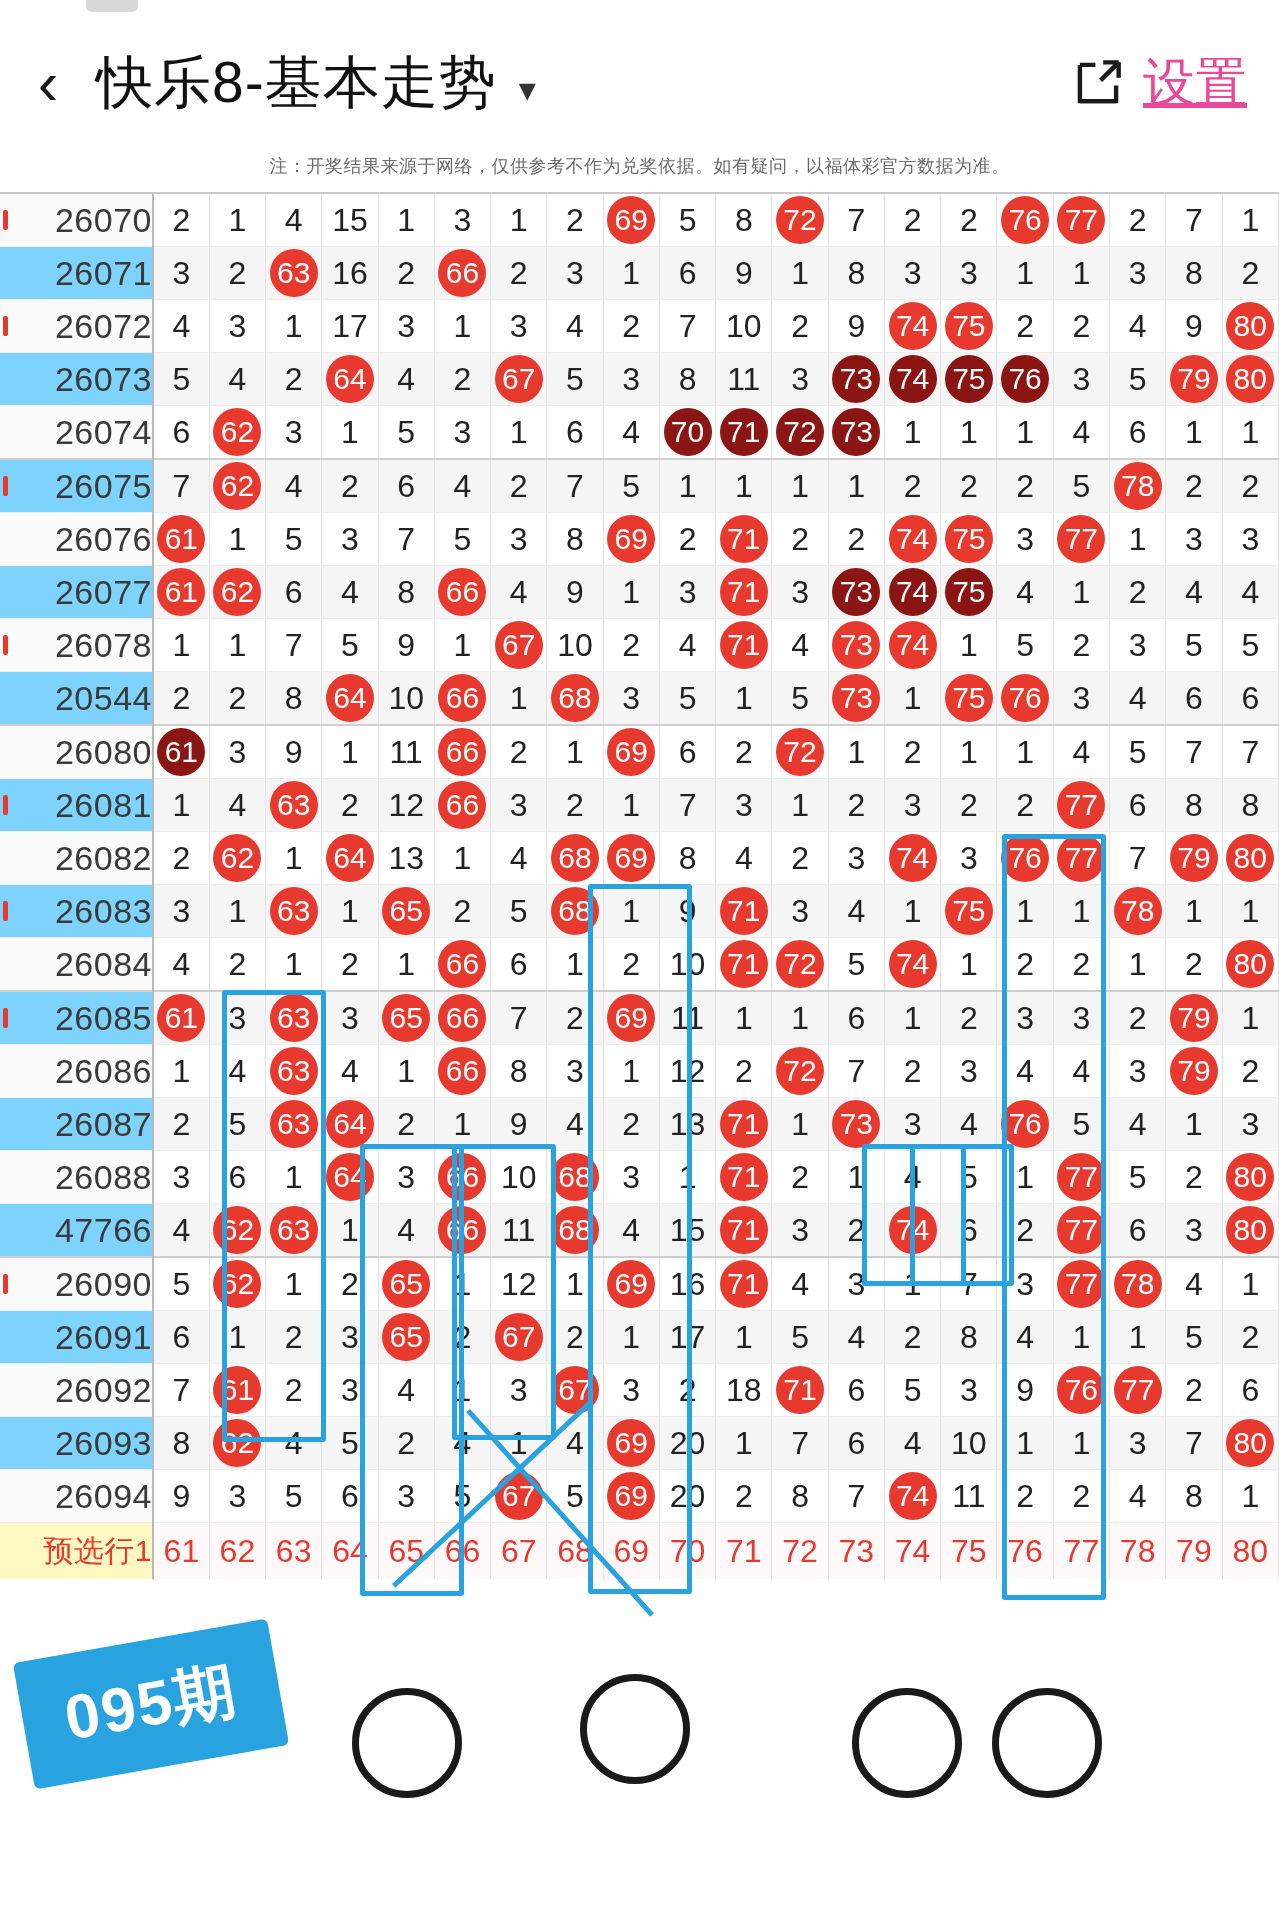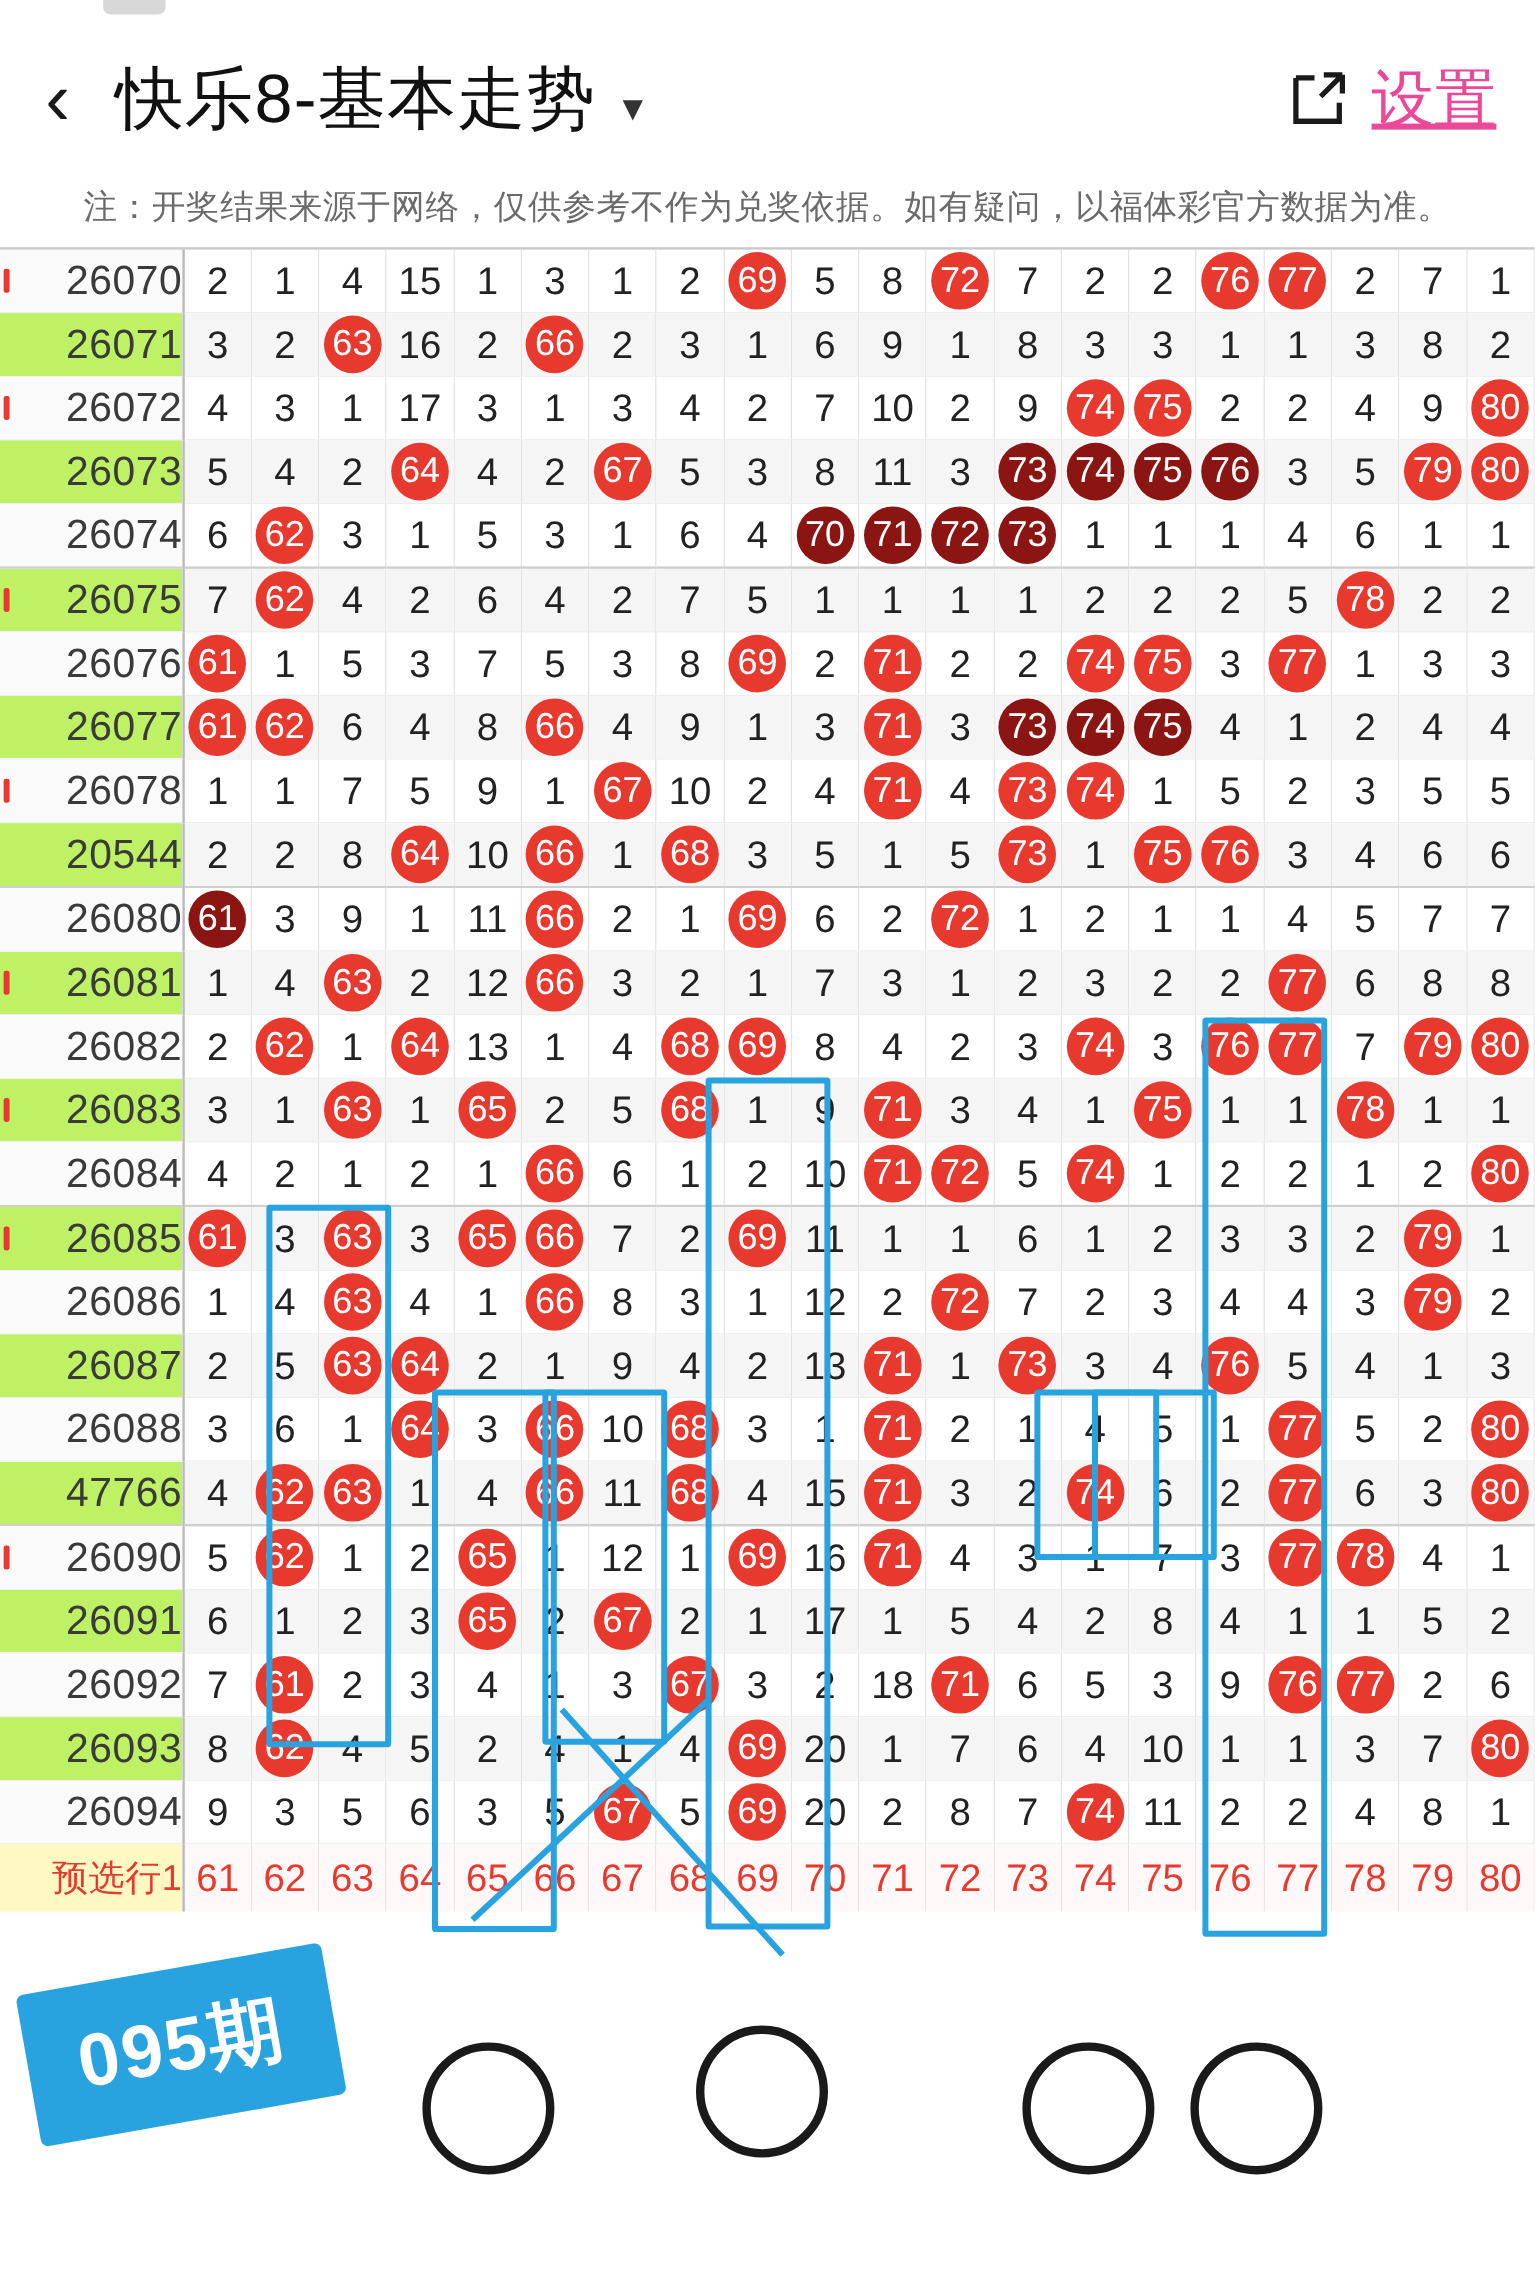--- a/index.html
+++ b/index.html
@@ -19,38 +19,38 @@
     font-size:62px;color:#1a1a1a;line-height:1;font-weight:300;
   }
   .title{
     flex:1;display:flex;align-items:center;justify-content:flex-start;gap:22px;
   }
   .title-text{font-size:57px;color:#111;letter-spacing:1px;font-weight:500;}
   .chev{font-size:34px;color:#333;transform:translateY(6px);}
   .share-icon{width:90px;display:flex;align-items:center;justify-content:center;}
   .settings{font-size:52px;color:#ec4899;padding-right:32px;text-decoration:underline;}
   .notice{
-    font-size:28px;color:#6b6b6b;text-align:center;letter-spacing:.5px;
+    font-size:18px;color:#6b6b6b;text-align:center;letter-spacing:.5px;
     padding:10px 6px 14px 6px;white-space:nowrap;font-family:Liberation Serif, serif;
   }
   
   .table-wrap{position:relative;border-top:2px solid #c9c9c9;}
   table.grid{border-collapse:collapse;width:1279px;table-layout:fixed;}
   table.grid td{
     height:52px;text-align:center;vertical-align:middle;
     font-size:32px;color:#222;border-right:1px solid #e3e3e3;
     border-bottom:1px solid #ededed;padding:0;position:relative;
   }
   table.grid td.issue{
     width:152px;font-size:34px;color:#3a3a3a;text-align:right;
     border-right:2px solid #b9b9b9;background:#fafafa;
     letter-spacing:.5px;
   }
   table.grid tr.alt td{background:#f5f5f5;}
-  table.grid tr.alt td.issue{background:#bef264;}
+  table.grid tr.alt td.issue{background:#7dd3fc;}
   table.grid tr.bandstart td{border-top:2px solid #cfcfcf;}
   .ball{
     display:inline-block;width:48px;height:48px;line-height:48px;
     border-radius:50%;background:#e8392f;color:#fff;font-size:30px;
     text-align:center;
   }
   .ball.dark{background:#8a1512;}
   .mark{
     position:absolute;left:3px;top:50%;transform:translateY(-50%);
     width:5px;height:20px;background:#e8392f;border-radius:2px;

